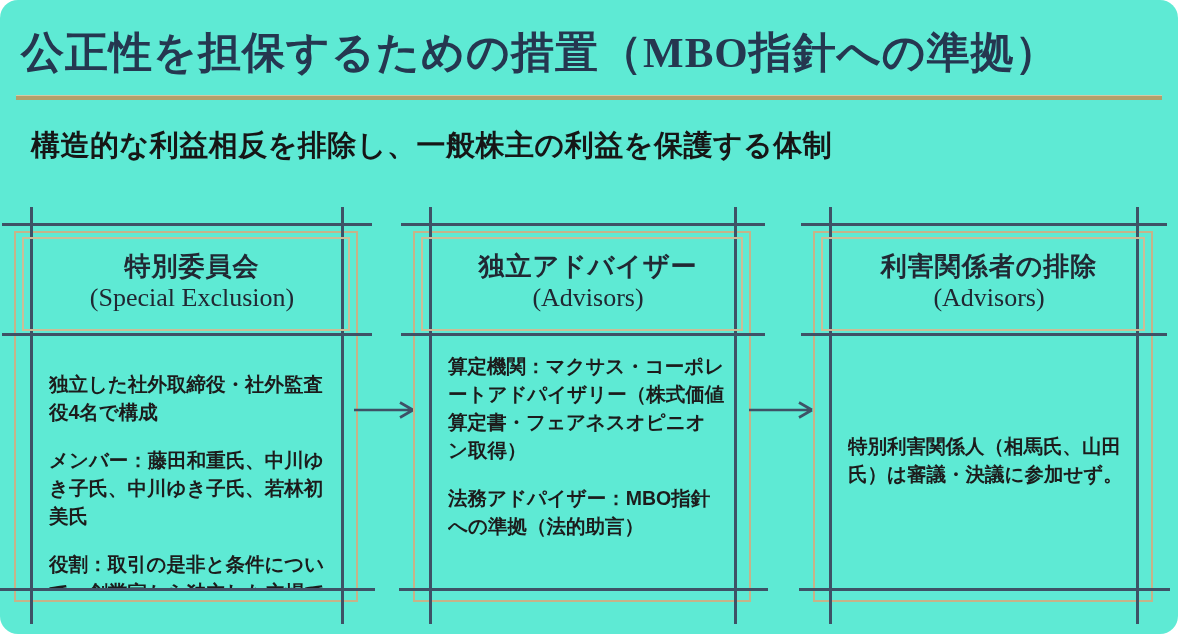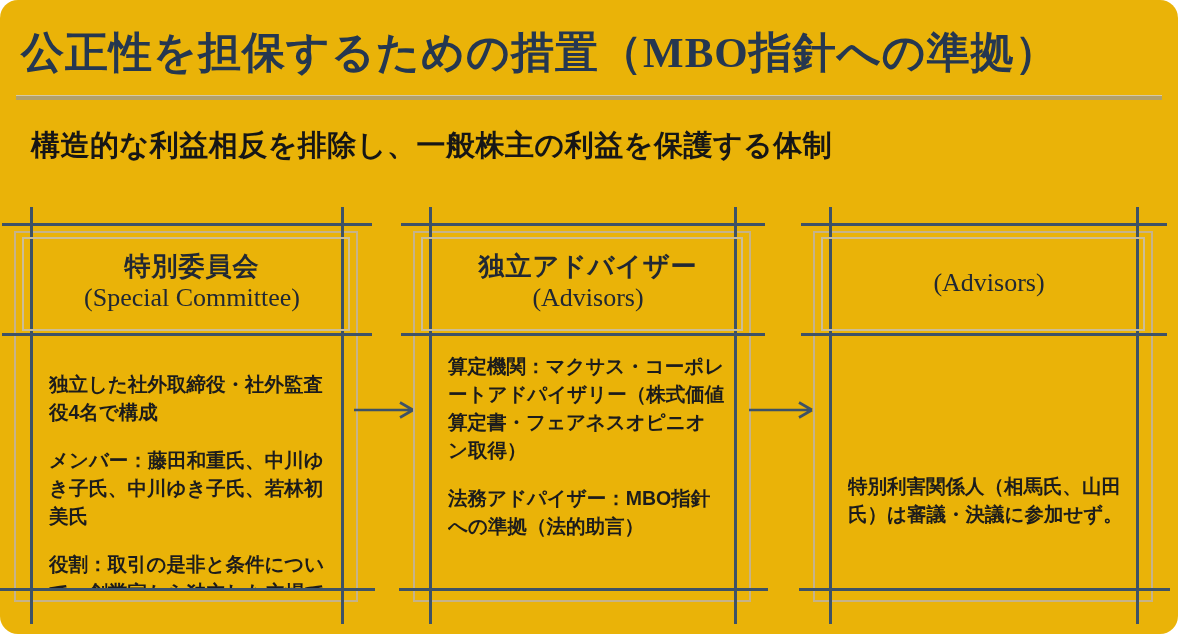--- a/index.html
+++ b/index.html
@@ -1,19 +1,19 @@
 <!DOCTYPE html>
 <html><head>
 <meta charset="utf-8">
 <style>
   html,body{margin:0;padding:0;background:#ffffff;}
   .slide{
     position:relative;
     width:1178px;height:634px;
-    background:#eab308;
+    background:#5eead4;
     border-radius:18px;
     overflow:hidden;
     font-family:"Liberation Sans","DejaVu Sans",sans-serif;
   }
   .title{
     position:absolute;left:21px;top:24px;margin:0;
     font-family:"Liberation Serif","DejaVu Serif",serif;
     font-size:43px;font-weight:600;letter-spacing:1px;
     color:#253750;white-space:nowrap;
   }
@@ -53,21 +53,21 @@
   .box-head .jp{font-size:26px;font-weight:600;line-height:31px;letter-spacing:1px;}
   .box-head .en{font-size:26px;font-weight:500;line-height:31px;}
   .box-body{
     position:absolute;left:55px;right:46px;top:136px;bottom:46px;
     font-size:19.5px;font-weight:700;line-height:28px;
     color:#1c1c1c;text-align:left;overflow:hidden;
   }
   .box-body p{margin:16px 0 20px 0;}
   .box1 .box-body{padding-top:18px;}
   .box2 .box-body{}
-  .box3 .box-body{padding-top:120px;}
+  .box3 .box-body{padding-top:80px;}
   .arrow{position:absolute;top:398px;height:24px;}
   .arrow-1{left:353px;width:64px;}
   .arrow-2{left:748px;width:68px;}
   .arrow svg{display:block;}
 </style>
 </head>
 <body>
 
 <div class="slide">
 
@@ -78,21 +78,21 @@
   <div class="box box1">
     <div class="tan-outer"></div>
     <div class="navy navy-top"></div>
     <div class="navy navy-sep"></div>
     <div class="navy navy-bottom"></div>
     <div class="navy vline-left"></div>
     <div class="navy vline-right"></div>
     <div class="tan-inner"></div>
     <div class="box-head">
       <div class="jp">特別委員会</div>
-      <div class="en">(Special Committee)</div>
+      <div class="en">(Special Exclusion)</div>
     </div>
     <div class="box-body">
       <p>独立した社外取締役・社外監査役4名で構成</p>
       <p>メンバー：藤田和重氏、中川ゆき子氏、中川ゆき子氏、若林初美氏</p>
       <p>役割：取引の是非と条件について、創業家から独立した立場で審議・答申。</p>
     </div>
   </div>
 
   <div class="arrow arrow-1">
     <svg width="64" height="24" viewBox="0 0 64 24">
@@ -126,20 +126,21 @@
 
   <div class="box box3">
     <div class="tan-outer"></div>
     <div class="navy navy-top"></div>
     <div class="navy navy-sep"></div>
     <div class="navy navy-bottom"></div>
     <div class="navy vline-left"></div>
     <div class="navy vline-right"></div>
     <div class="tan-inner"></div>
     <div class="box-head">
+      <div class="jp">利害関係者の排除</div>
       <div class="en">(Advisors)</div>
     </div>
     <div class="box-body">
       <p>特別利害関係人（相馬氏、山田氏）は審議・決議に参加せず。</p>
     </div>
   </div>
 
 </div>
 
 </body></html>

